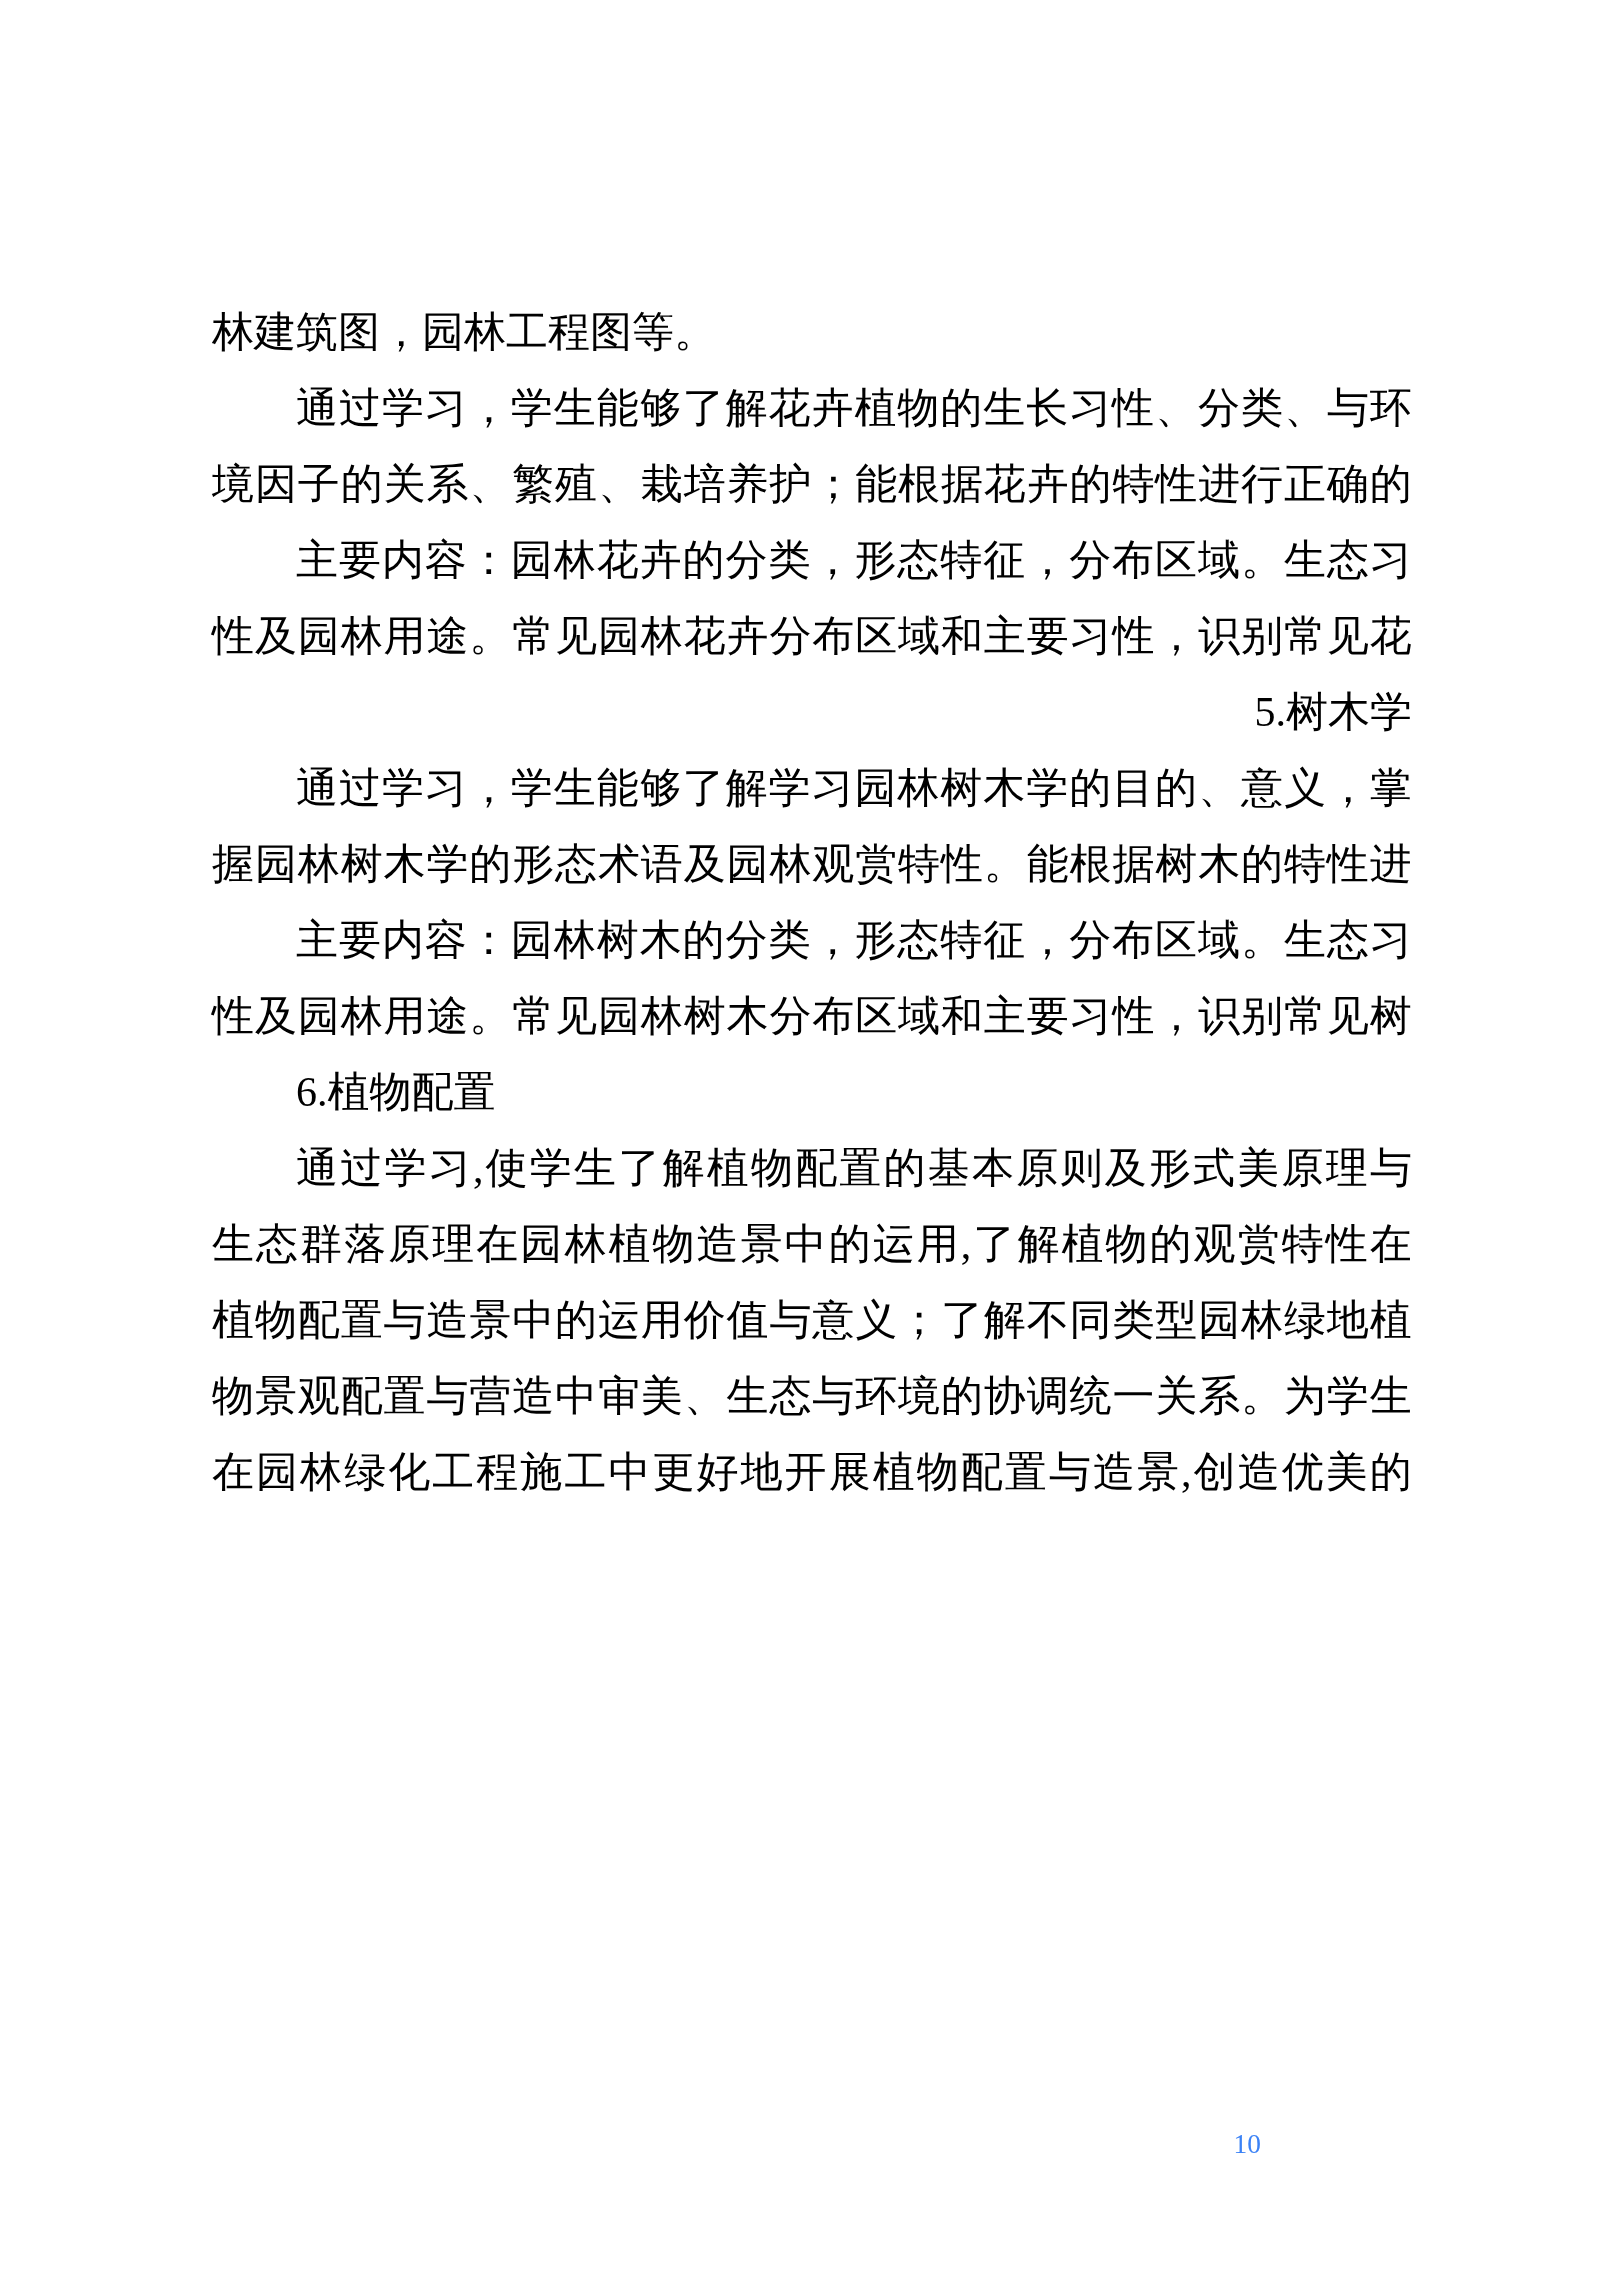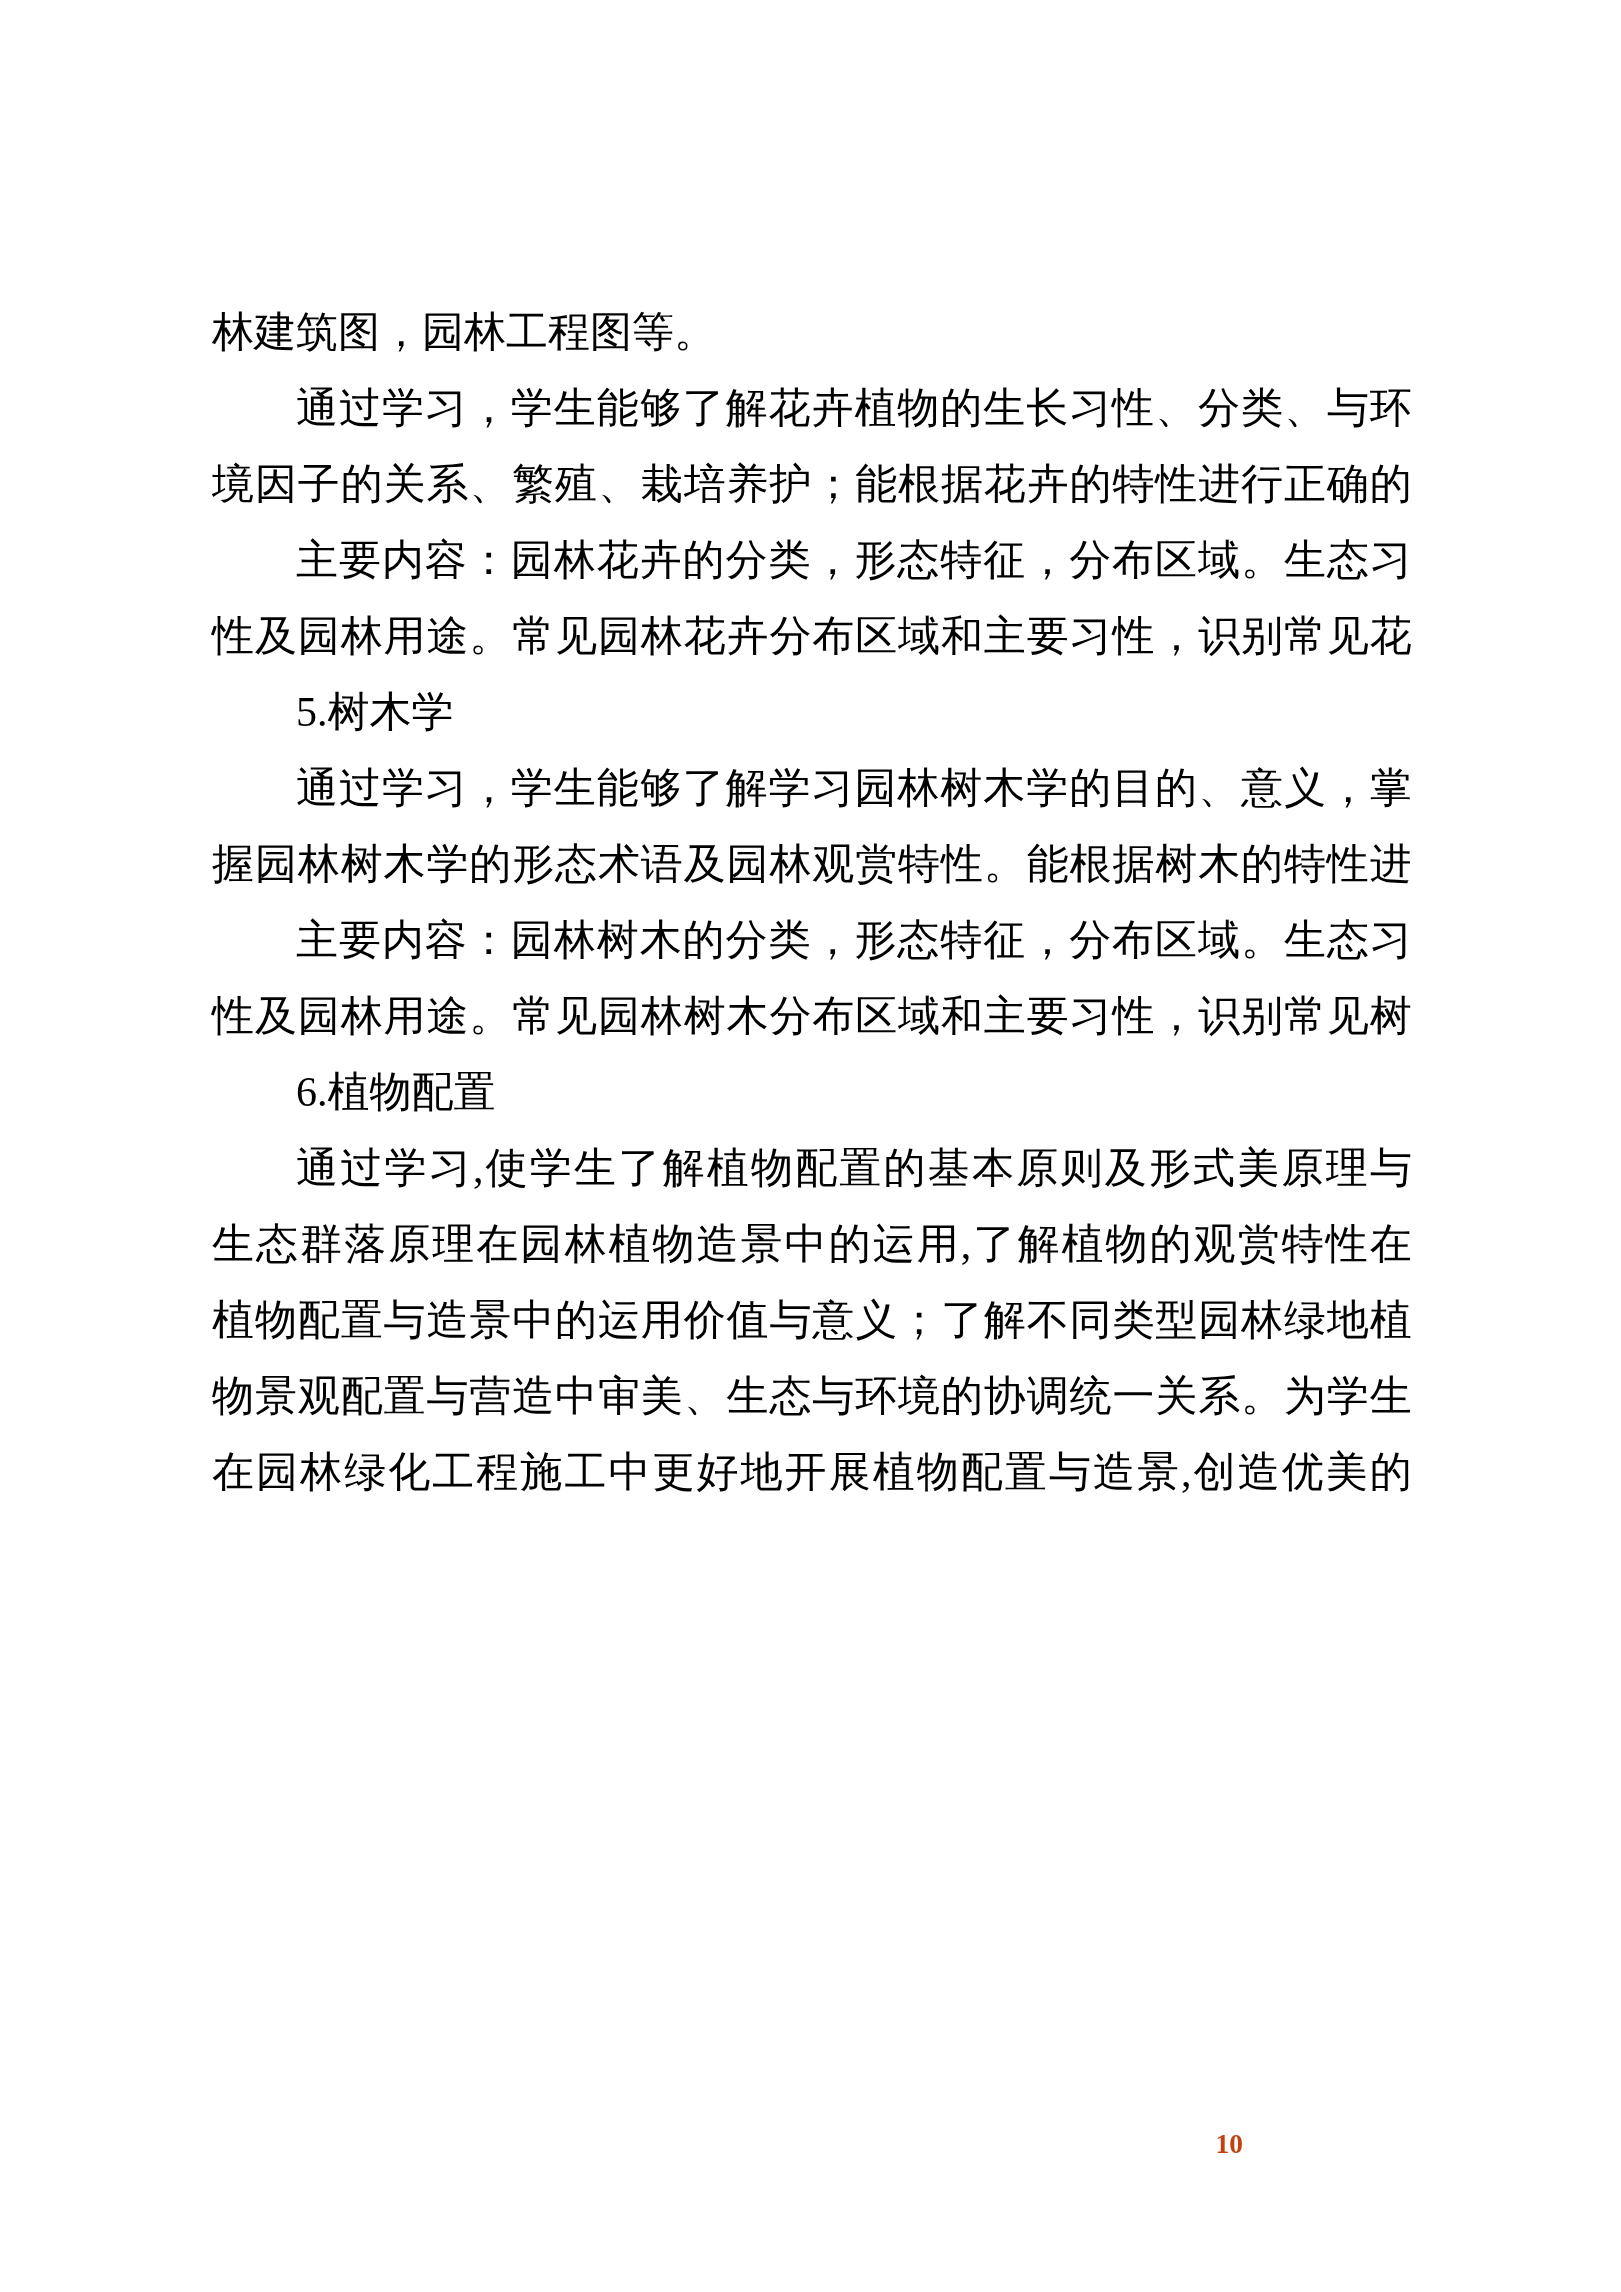--- a/index.html
+++ b/index.html
@@ -34,26 +34,25 @@
     justify-content: space-between;
     align-items: center;
   }
   .line.justify span {
     display: inline-block;
     line-height: 1.1;
   }
   .page-number {
     position: absolute;
     top: 2129px;
-    right: 225px;
+    right: 207px;
     font-size: 27.4px;
     line-height: 31px;
-    color: #c2410c;
+    color: #3b82f6;
     font-family: "Liberation Serif", "DejaVu Serif", serif;
-    font-weight: bold;
   }
 </style>
 </head>
 <body>
 
 <div class="page">
   <div class="doc-body" id="doc-body">
       <div class="line">林建筑图，园林工程图等。</div>
       <div class="line justify" style="padding-left: 84px;">
         <span>通</span>
@@ -164,21 +163,21 @@
         <span>要</span>
         <span>习</span>
         <span>性</span>
         <span>，</span>
         <span>识</span>
         <span>别</span>
         <span>常</span>
         <span>见</span>
         <span>花</span>
       </div>
-      <div class="line" style="padding-left: 84px;">5.树木学</div>
+      <div class="line" style="padding-left: 84px; text-align: right;">5.树木学</div>
       <div class="line justify" style="padding-left: 84px;">
         <span>通</span>
         <span>过</span>
         <span>学</span>
         <span>习</span>
         <span>，</span>
         <span>学</span>
         <span>生</span>
         <span>能</span>
         <span>够</span>

